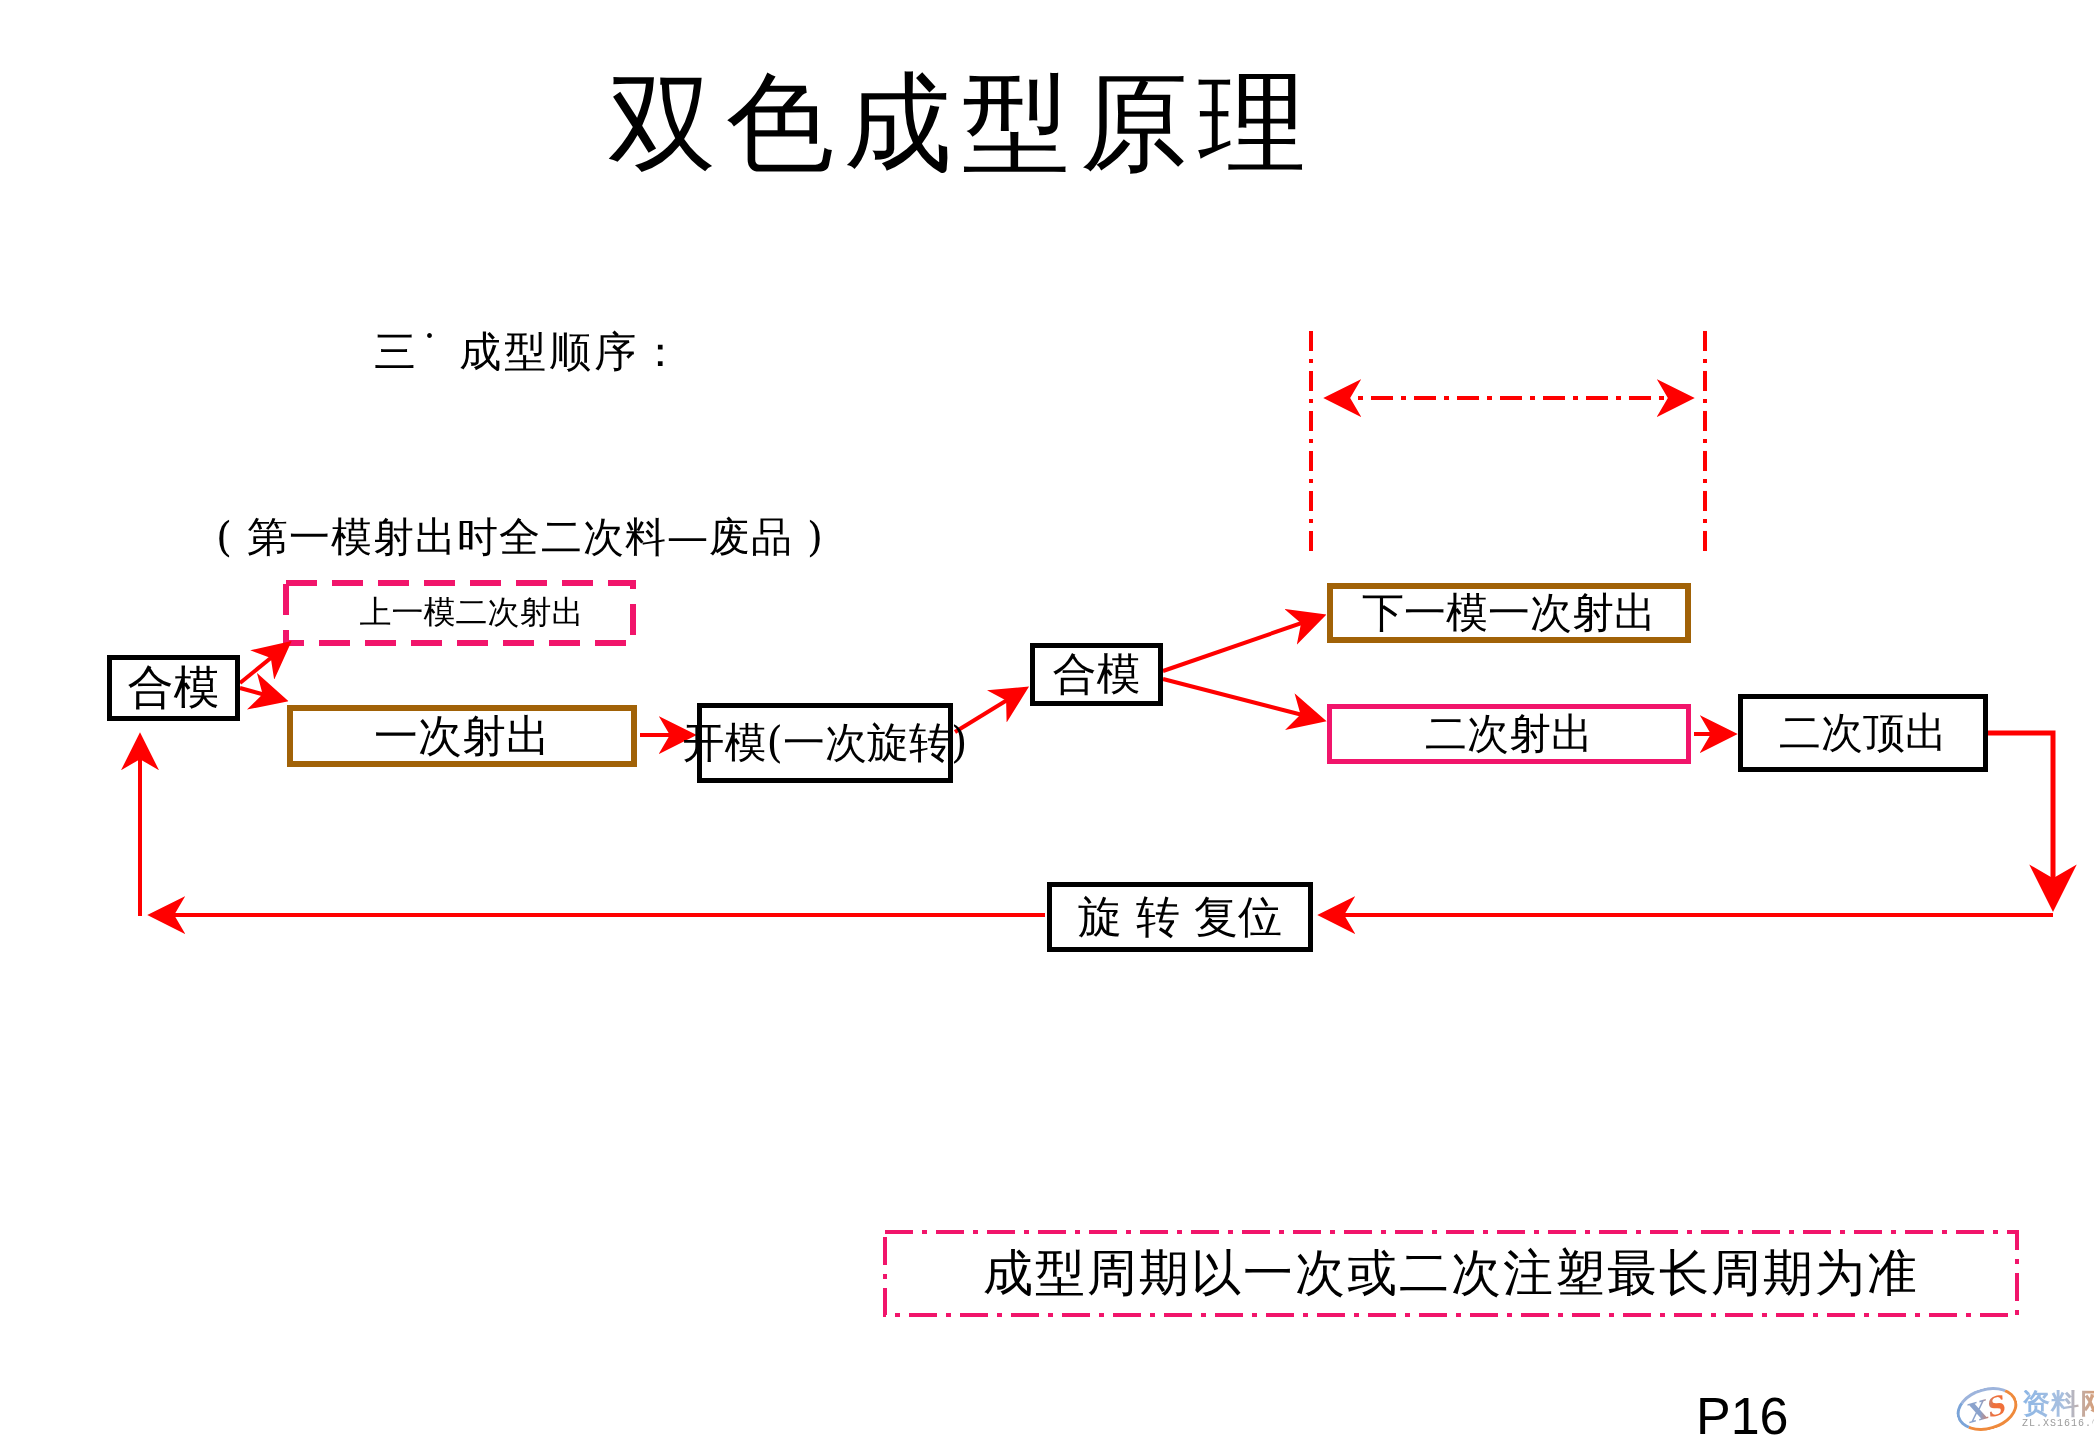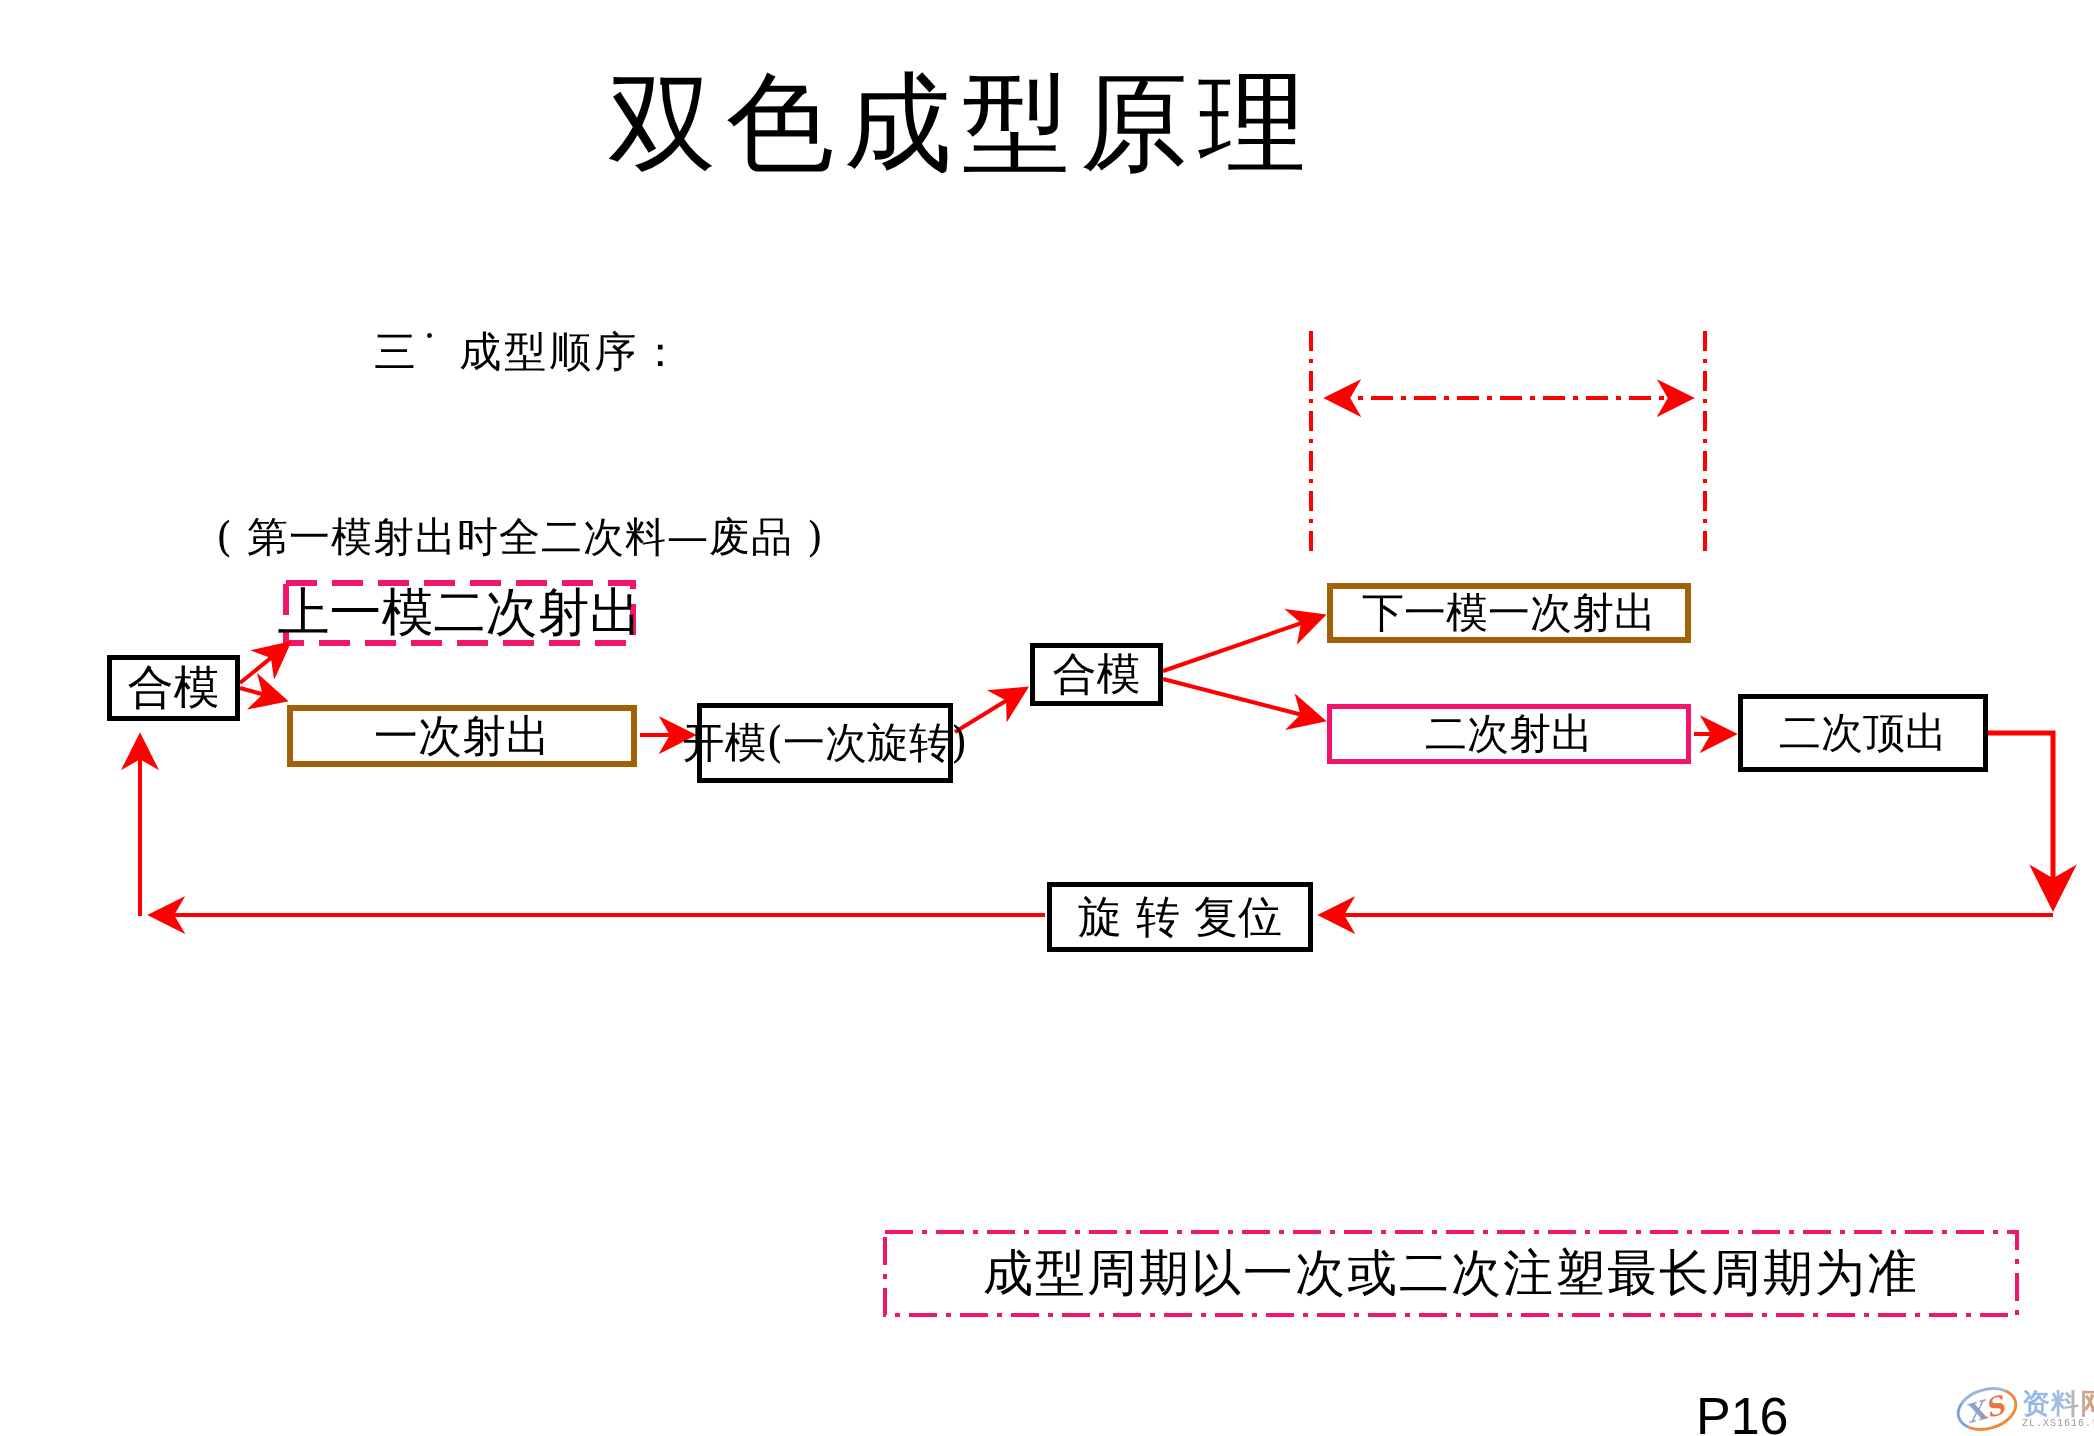--- a/index.html
+++ b/index.html
@@ -86,21 +86,21 @@
 
   <div class="abs txt heading">三˙ 成型顺序：</div>
 
 
   <div class="abs txt note">( 第一模射出时全二次料—废品 )</div>
 
   <div class="box b-black" style="left:107px;top:655px;width:133px;height:66px;font-size:46px;">
     <span>合模</span>
   </div>
 
-  <div class="box" style="left:283px;top:580px;width:353px;height:66px;font-size:52px;">
+  <div class="box" style="left:295px;top:580px;width:353px;height:66px;font-size:32px;">
     <span>上一模二次射出</span>
   </div>
 
   <div class="box b-blue" style="left:287px;top:705px;width:350px;height:62px;font-size:44px;">
     <span>一次射出</span>
   </div>
 
   <div class="box b-black" style="left:697px;top:703px;width:256px;height:80px;font-size:42px;">
     <span>开模(一次旋转)</span>
   </div>

